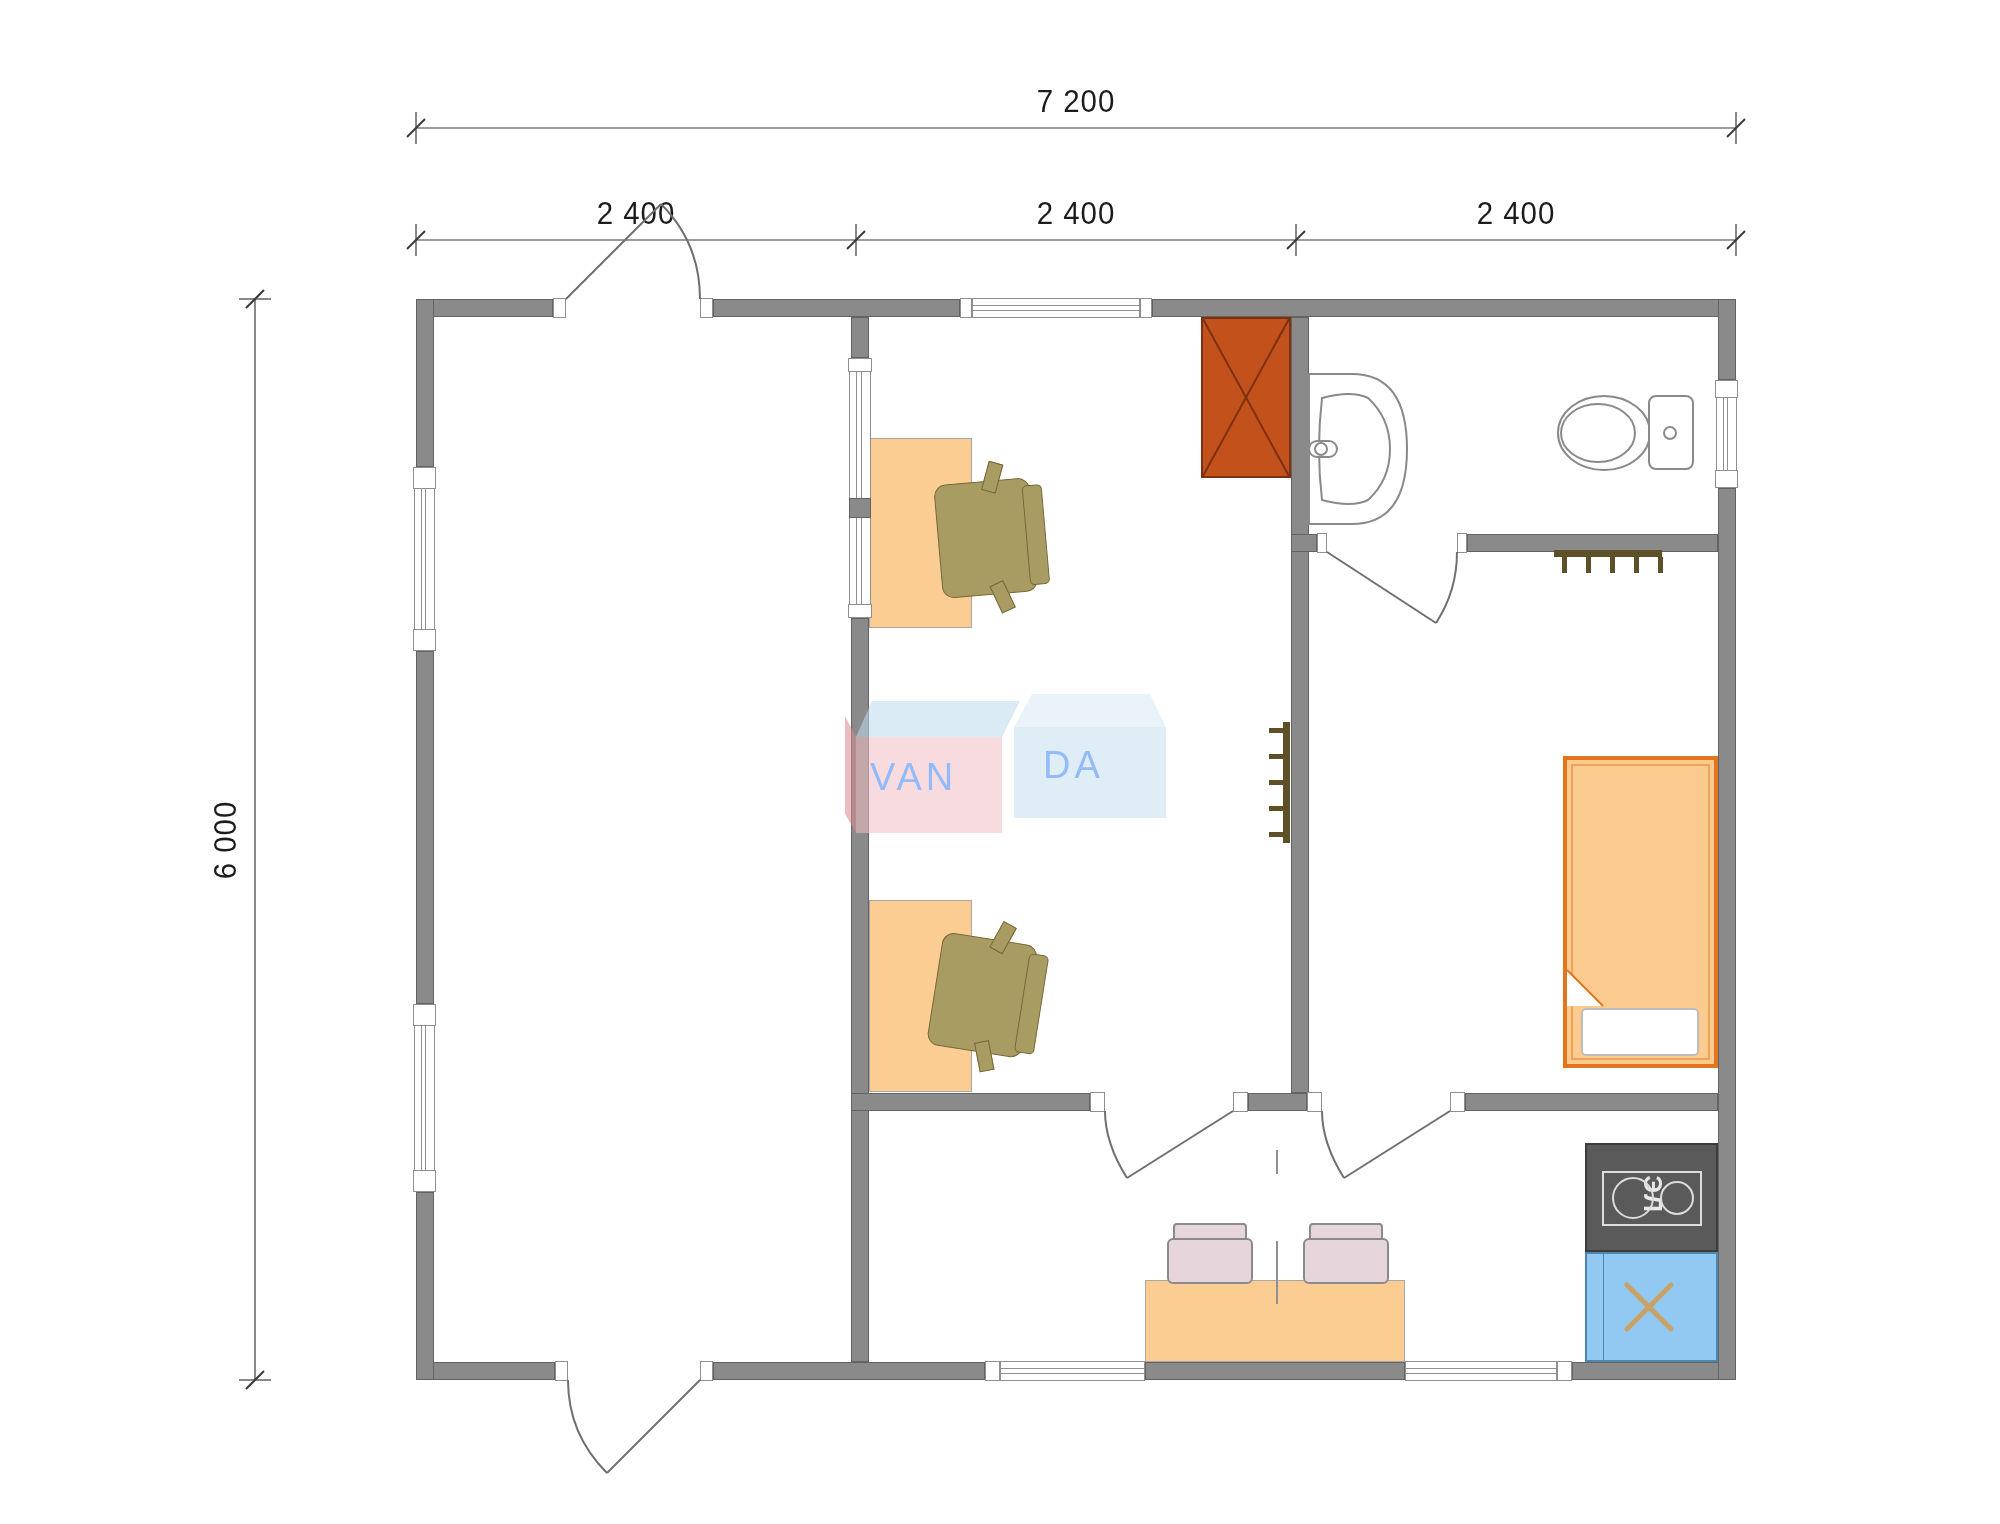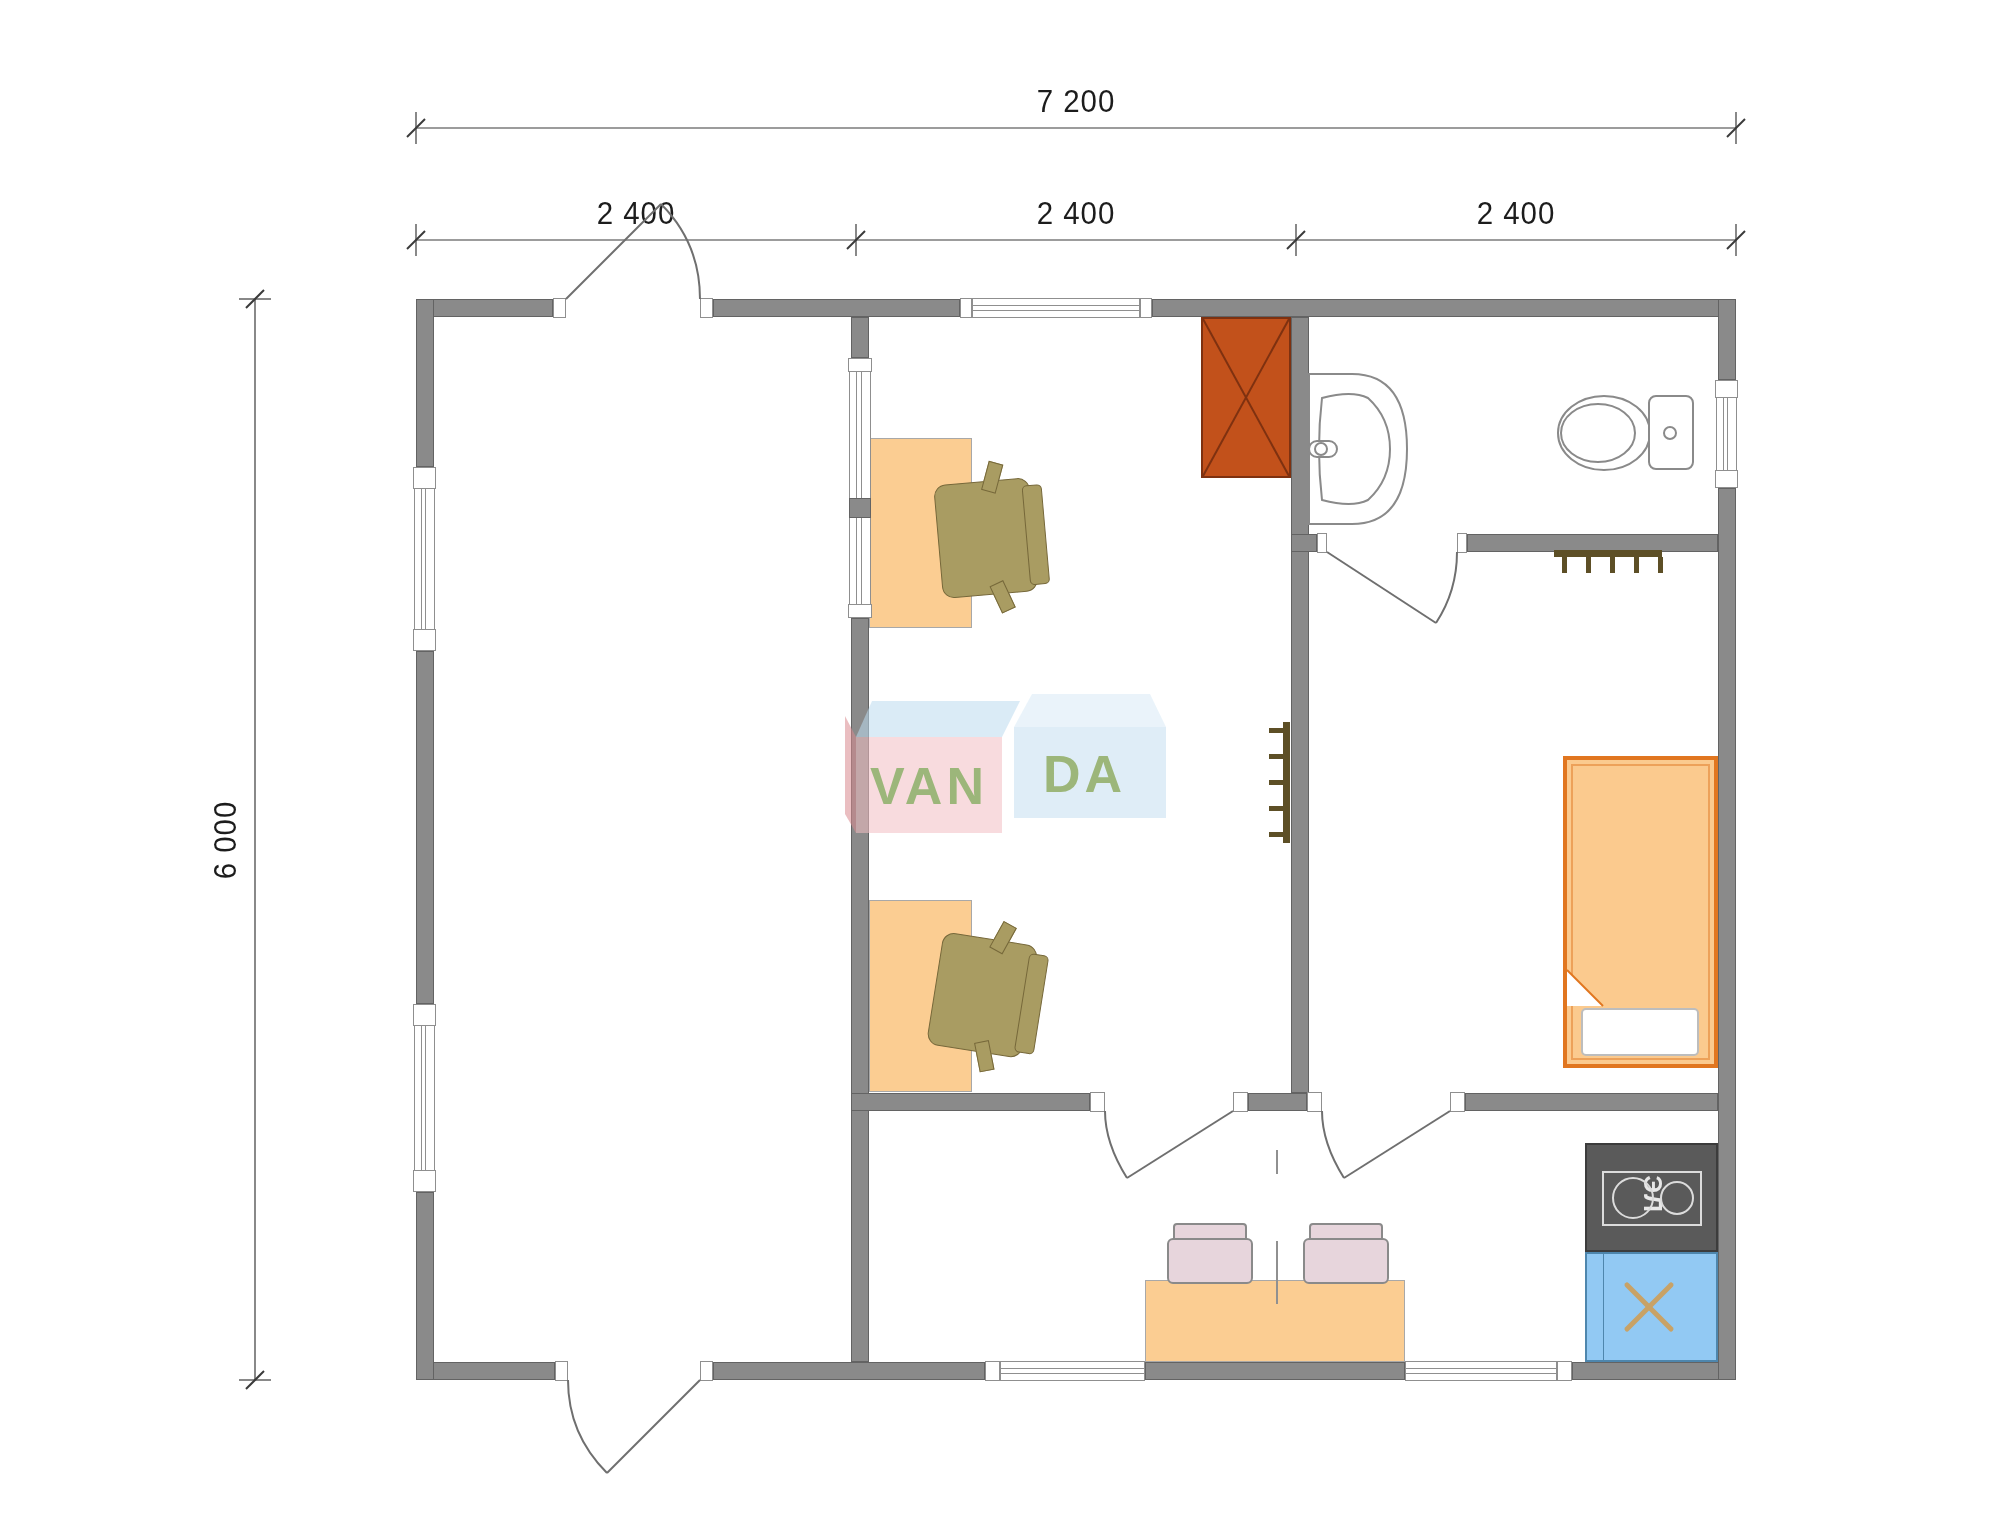--- a/index.html
+++ b/index.html
@@ -39,21 +39,21 @@
   .chairD .seatb{position:absolute;left:0;top:15px;width:86px;height:46px;background:#e7d5dc;border:2px solid #8a8a8a;border-radius:6px;box-sizing:border-box;}
   .stove{position:absolute;left:1585px;top:1143px;width:133px;height:109px;background:#5a5a5a;border:2px solid #3c3c3c;box-sizing:border-box;z-index:2;}
   .stoveLbl{position:absolute;left:1630px;top:1180px;width:44px;text-align:center;color:#e8e8e8;
             font-size:25px;font-weight:bold;letter-spacing:2px;transform:rotate(90deg);z-index:4;}
   .sinkcab{position:absolute;left:1585px;top:1252px;width:133px;height:110px;background:#92c9f3;border:2px solid #4e86ad;box-sizing:border-box;z-index:2;}
   .sinkcab .div1{position:absolute;left:16px;top:0;bottom:0;width:1px;background:#4e86ad;}
   .rad{position:absolute;background:#5d4f26;z-index:2;}
   .dash{position:absolute;width:2px;background:#909090;z-index:2;}
   svg.overlay{position:absolute;left:0;top:0;z-index:5;pointer-events:none;}
   .logo{position:absolute;left:0;top:0;z-index:6;opacity:.55;pointer-events:none;}
-  .logoTxt{position:absolute;color:#4d7c0f;font-weight:bold;font-size:52px;letter-spacing:4px;z-index:7;}
+  .logoTxt{position:absolute;color:#3b82f6;font-weight:normal;font-size:38px;letter-spacing:4px;z-index:7;}
 </style>
 </head>
 <body>
 
 <div class="canvas">
 
   <div class="dimtxt" style="left:1076px;top:120px;">7 200</div>
   <div class="dimtxt" style="left:636px;top:232px;">2 400</div>
   <div class="dimtxt" style="left:1076px;top:232px;">2 400</div>
   <div class="dimtxt" style="left:1516px;top:232px;">2 400</div>

